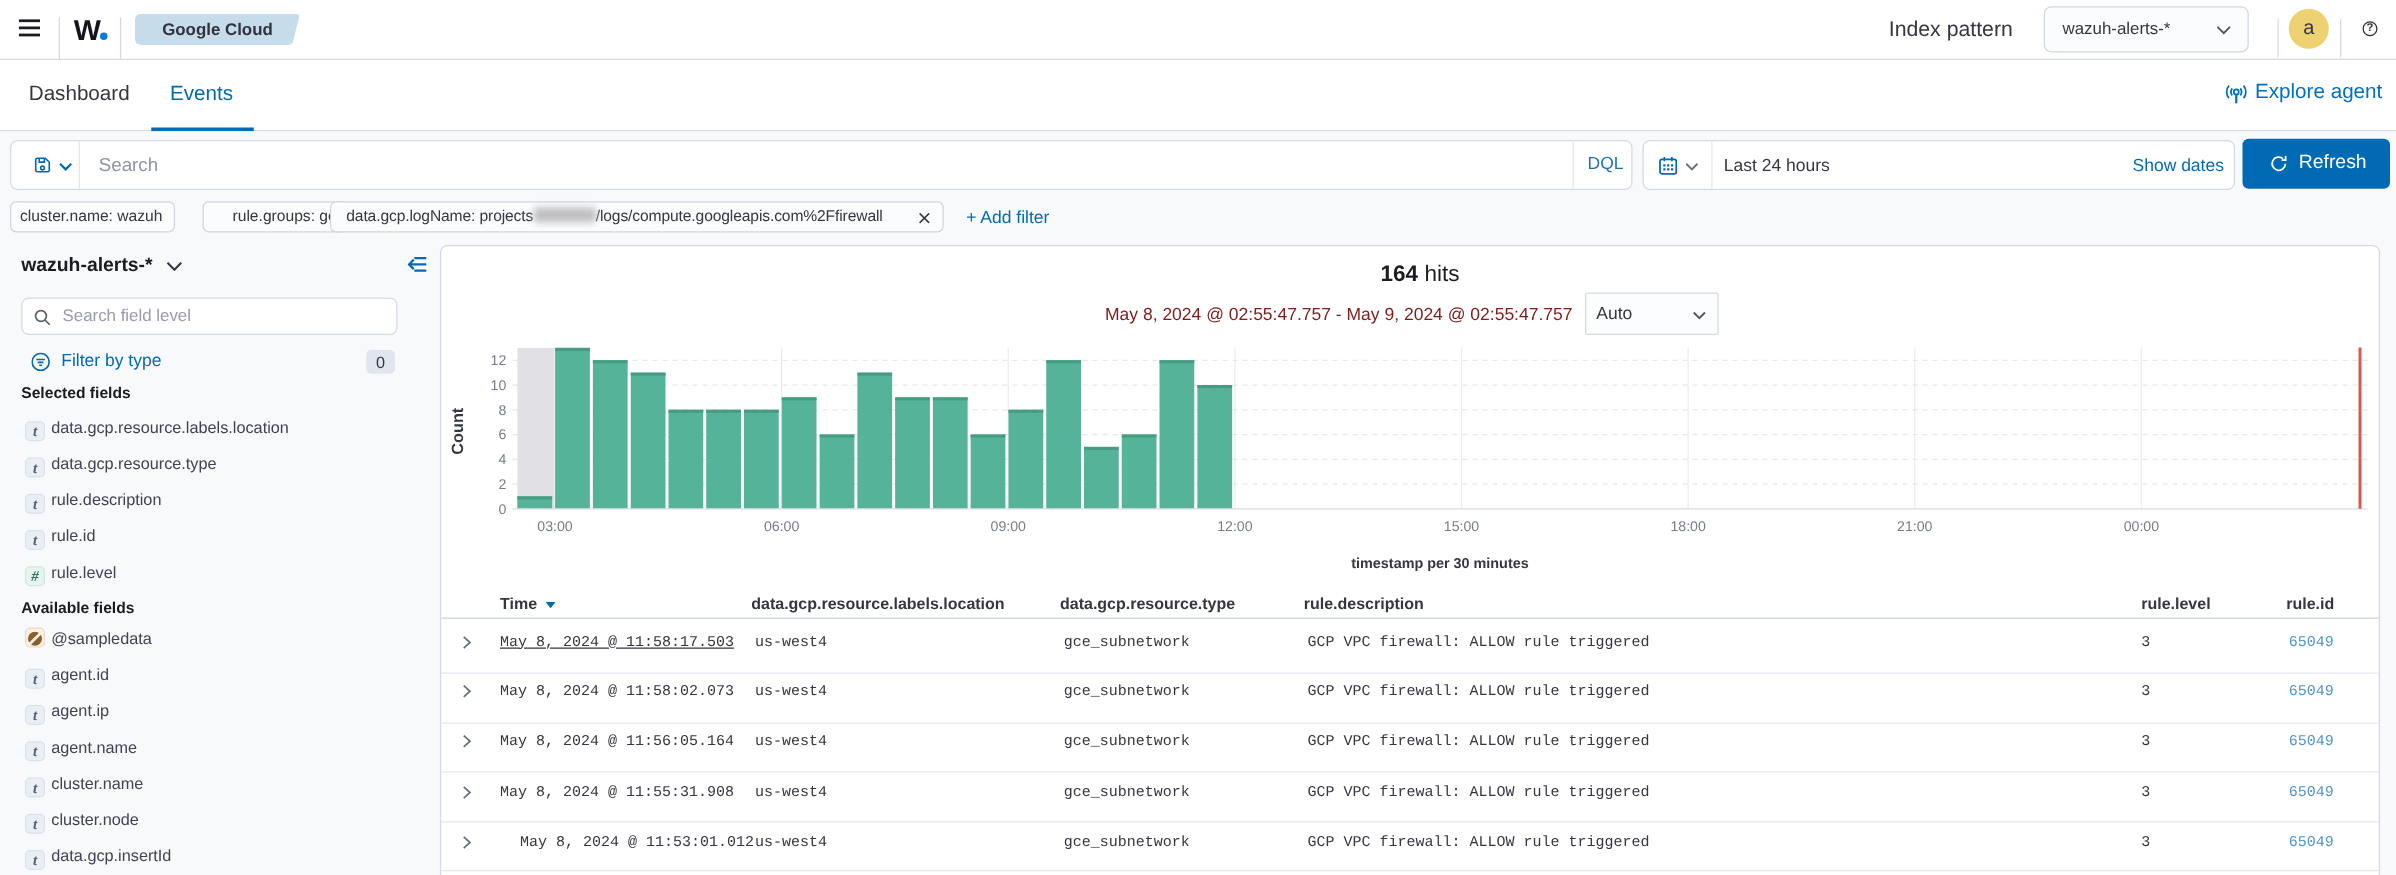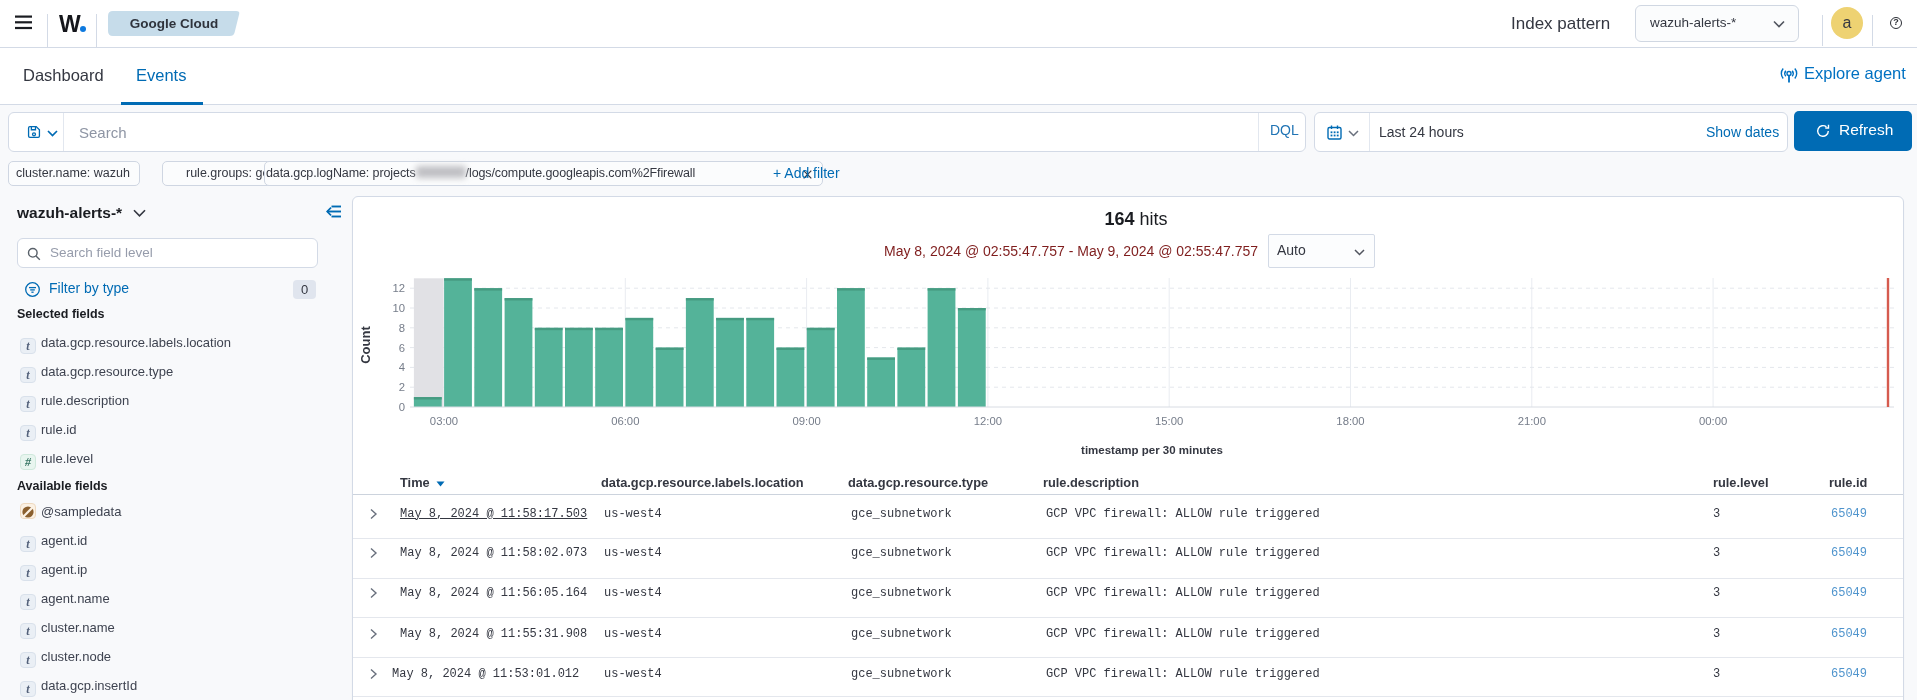--- a/index.html
+++ b/index.html
@@ -119,21 +119,21 @@
 <div class="abs" style="left:1794px;top:111px;width:118px;height:40px;background:#006bb4;border-radius:5px;">
   <svg class="abs" style="left:22px;top:13px" width="14" height="14" viewBox="0 0 14 14">
     <path d="M12.3,7 a5.3,5.3 0 1 1 -1.9,-4.1" fill="none" stroke="#fff" stroke-width="1.4"></path>
     <polyline points="12.5,0.8 12.5,4 9.3,4" fill="none" stroke="#fff" stroke-width="1.4"></polyline>
   </svg>
   <div class="abs" style="left:45px;top:10px;font-size:15.5px;color:#fff;">Refresh</div>
 </div>
 
 <div class="pill" style="left:8px;width:132px;padding-left:7px;">cluster.name: wazuh</div>
 <div class="pill" style="left:146px;width:116px;padding-left:23px;margin-left:16px;">rule.groups: gcp</div>
-<div class="pill" style="left:264px;width:559px;padding-left:1px;letter-spacing:-0.1px;">data.gcp.logName: projects<span style="display:inline-block;width:50px;height:12px;background:#bfbfc3;filter:blur(3px);border-radius:3px;vertical-align:-1px;"></span>/logs/compute.googleapis.com%2Ffirewall
+<div class="pill" style="left:264px;width:491px;padding-left:12px;letter-spacing:-0.1px;">data.gcp.logName: projects<span style="display:inline-block;width:50px;height:12px;background:#bfbfc3;filter:blur(3px);border-radius:3px;vertical-align:-1px;"></span>/logs/compute.googleapis.com%2Ffirewall
   <svg style="position:absolute;right:10px;top:8px" width="9" height="9" viewBox="0 0 9 9">
     <line x1="0.7" y1="0.7" x2="8.3" y2="8.3" stroke="#343741" stroke-width="1.2"></line>
     <line x1="8.3" y1="0.7" x2="0.7" y2="8.3" stroke="#343741" stroke-width="1.2"></line>
   </svg>
 </div>
 <div class="abs" style="left:773px;top:165px;font-size:14px;color:#006bb4;">+ Add filter</div>
 
 <div class="abs" style="left:17px;top:204px;font-size:15.5px;font-weight:bold;color:#1a1c21;">wazuh-alerts-*</div>
 <svg class="abs" style="left:133px;top:209px" width="13" height="8" viewBox="0 0 13 8">
   <polyline points="1,1.2 6.5,6.8 12,1.2" fill="none" stroke="#343741" stroke-width="1.6"></polyline>
@@ -332,20 +332,20 @@
     <div class="abs mono" style="left:400px;top:626.5px;">May 8, 2024 @ 11:55:31.908</div>
     <div class="abs mono" style="left:604px;top:626.5px;">us-west4</div>
     <div class="abs mono" style="left:851px;top:626.5px;">gce_subnetwork</div>
     <div class="abs mono" style="left:1046px;top:626.5px;">GCP VPC firewall: ALLOW rule triggered</div>
     <div class="abs mono" style="left:1713px;top:626.5px;">3</div>
     <div class="abs mono" style="left:1831px;top:626.5px;color:#4f94cd;">65049</div>
     <div class="rowsep" style="top:656.5px;"></div>
     <svg class="abs" style="left:369px;top:667.8px" width="9" height="12" viewBox="0 0 9 12">
       <polyline points="2,1.5 7,6 2,10.5" fill="none" stroke="#69707d" stroke-width="1.4"></polyline>
     </svg>
-    <div class="abs mono" style="left:392px;top:666.8px;">May 8, 2024 @ 11:53:01.012</div>
+    <div class="abs mono" style="left:416px;top:666.8px;">May 8, 2024 @ 11:53:01.012</div>
     <div class="abs mono" style="left:604px;top:666.8px;">us-west4</div>
     <div class="abs mono" style="left:851px;top:666.8px;">gce_subnetwork</div>
     <div class="abs mono" style="left:1046px;top:666.8px;">GCP VPC firewall: ALLOW rule triggered</div>
     <div class="abs mono" style="left:1713px;top:666.8px;">3</div>
     <div class="abs mono" style="left:1831px;top:666.8px;color:#4f94cd;">65049</div>
     <div class="rowsep" style="top:696px;"></div>
   </div>
 
 </body></html>

